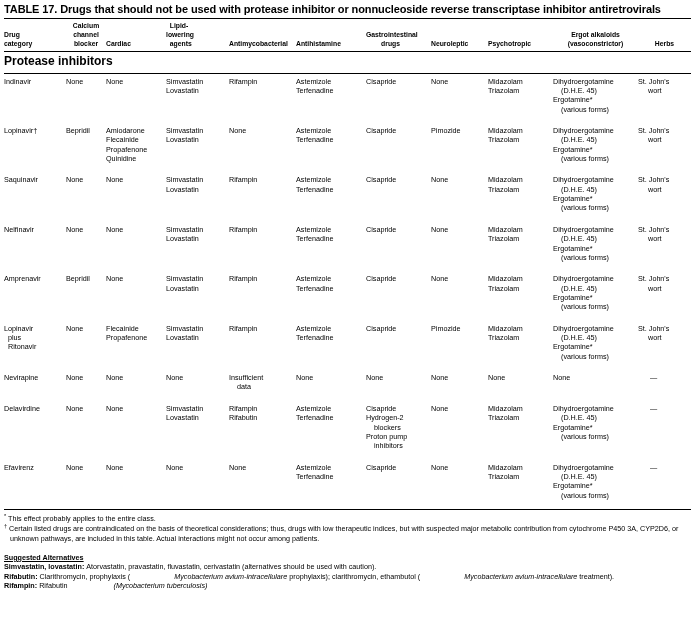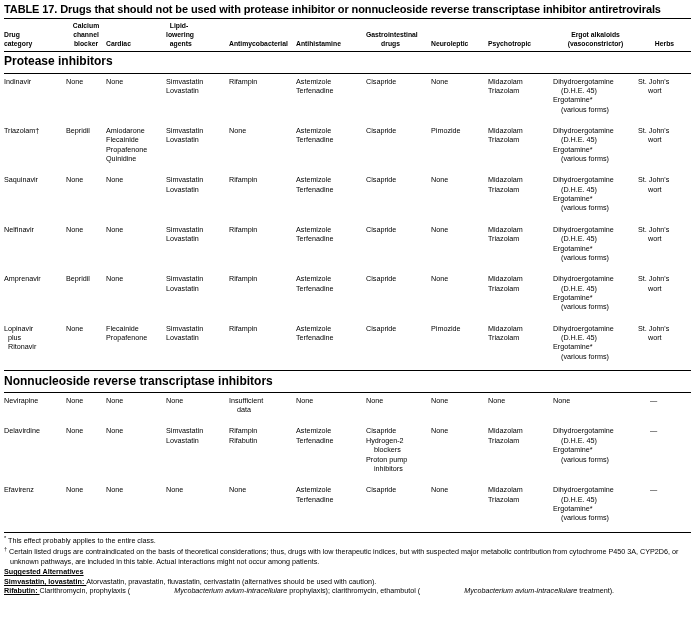--- a/index.html
+++ b/index.html
@@ -65,23 +65,23 @@
     line-height: 1.32;
   }
   .footnote {
     padding-left: 6px;
     text-indent: -6px;
   }
   .footnote sup { font-size: 5.6px; }
   .alt-heading {
     font-weight: bold;
     text-decoration: underline;
-    margin-top: 1px;
-  }
-  .alt-line b { font-weight: bold; text-decoration: underline; }
+    margin-top: 9px;
+  }
+  .alt-line b { font-weight: bold; }
   .alt-line i { font-style: italic; padding-left: 44px; }
 </style>
 </head>
 <body>
 
 <div class="page">
 
   <div class="title">TABLE 17. Drugs that should not be used with protease inhibitor or nonnucleoside reverse transcriptase inhibitor antiretrovirals</div>
 
   <table class="drug-table">
@@ -138,21 +138,21 @@
           <td>Midazolam
 Triazolam</td>
           <td>Dihydroergotamine
     (D.H.E. 45)
 Ergotamine*
     (various forms)</td>
           <td>St. John's
      wort</td>
         </tr>
         <tr>
-          <td>Triazolam†</td>
+          <td>Lopinavir†</td>
           <td>Bepridil</td>
           <td>Amiodarone
 Flecainide
 Propafenone
 Quinidine</td>
           <td>Simvastatin
 Lovastatin</td>
           <td>None</td>
           <td>Astemizole
 Terfenadine</td>
@@ -242,23 +242,20 @@
           <td>Cisapride</td>
           <td>Pimozide</td>
           <td>Midazolam
 Triazolam</td>
           <td>Dihydroergotamine
     (D.H.E. 45)
 Ergotamine*
     (various forms)</td>
           <td>St. John's
      wort</td>
-        </tr>
-        <tr class="section-row">
-          <td colspan="11">Nonnucleoside reverse transcriptase inhibitors</td>
         </tr>
         <tr>
           <td>Nevirapine</td>
           <td>None</td>
           <td>None</td>
           <td>None</td>
           <td>Insufficient
     data</td>
           <td>None</td>
           <td>None</td>
@@ -314,16 +311,17 @@
 
   <div class="footer">
     <div>
         <div class="footnote"><sup>*</sup> This effect probably applies to the entire class.</div>
         <div class="footnote"><sup>†</sup> Certain listed drugs are contraindicated on the basis of theoretical considerations; thus, drugs with low therapeutic indices, but with suspected major metabolic contribution from cytochrome P450 3A, CYP2D6, or unknown pathways, are included in this table. Actual interactions might not occur among patients.</div>
       </div>
     <div class="alt-heading">Suggested Alternatives</div>
     <div>
         <div class="alt-line"><b>Simvastatin, lovastatin: </b><span>Atorvastatin, pravastatin, fluvastatin, cerivastatin (alternatives should be used with caution).</span></div>
         <div class="alt-line"><b>Rifabutin: </b><span>Clarithromycin, prophylaxis (</span><i>Mycobacterium avium-intracellulare</i><span> prophylaxis); clarithromycin, ethambutol (</span><i>Mycobacterium avium-intracellulare</i><span> treatment).</span></div>
+        <div class="alt-line"><b>Rifampin: </b><span>Rifabutin </span><i>(Mycobacterium tuberculosis)</i></div>
       </div>
   </div>
 
 </div>
 
 </body></html>

